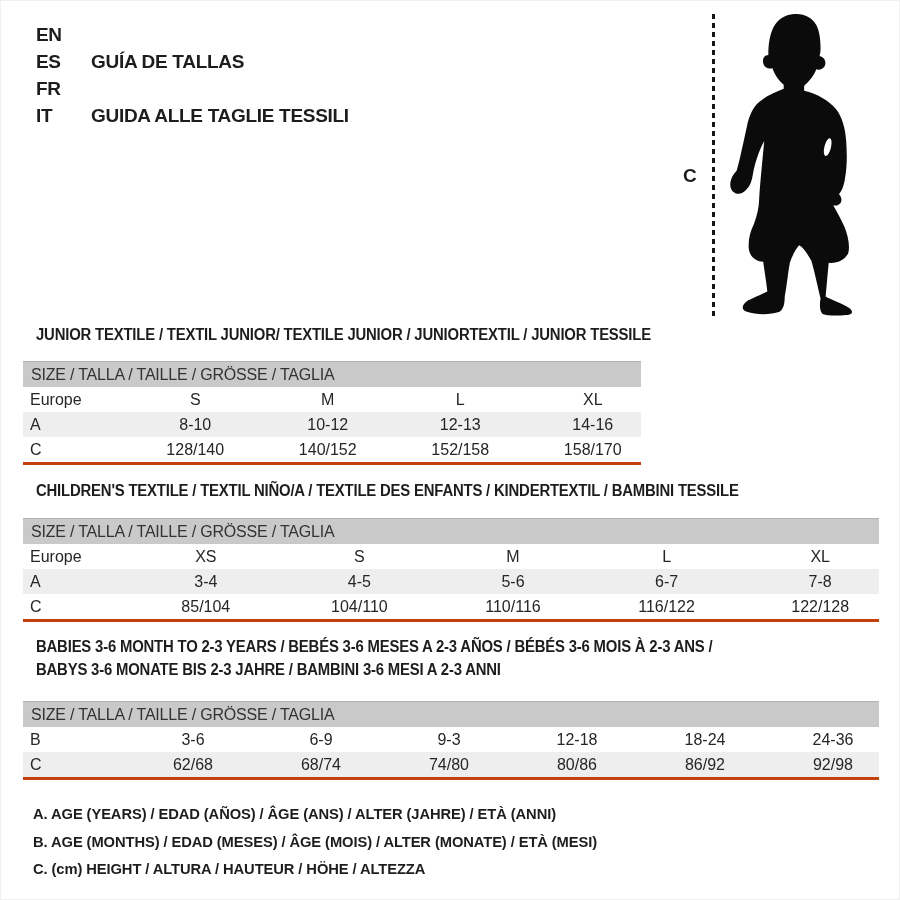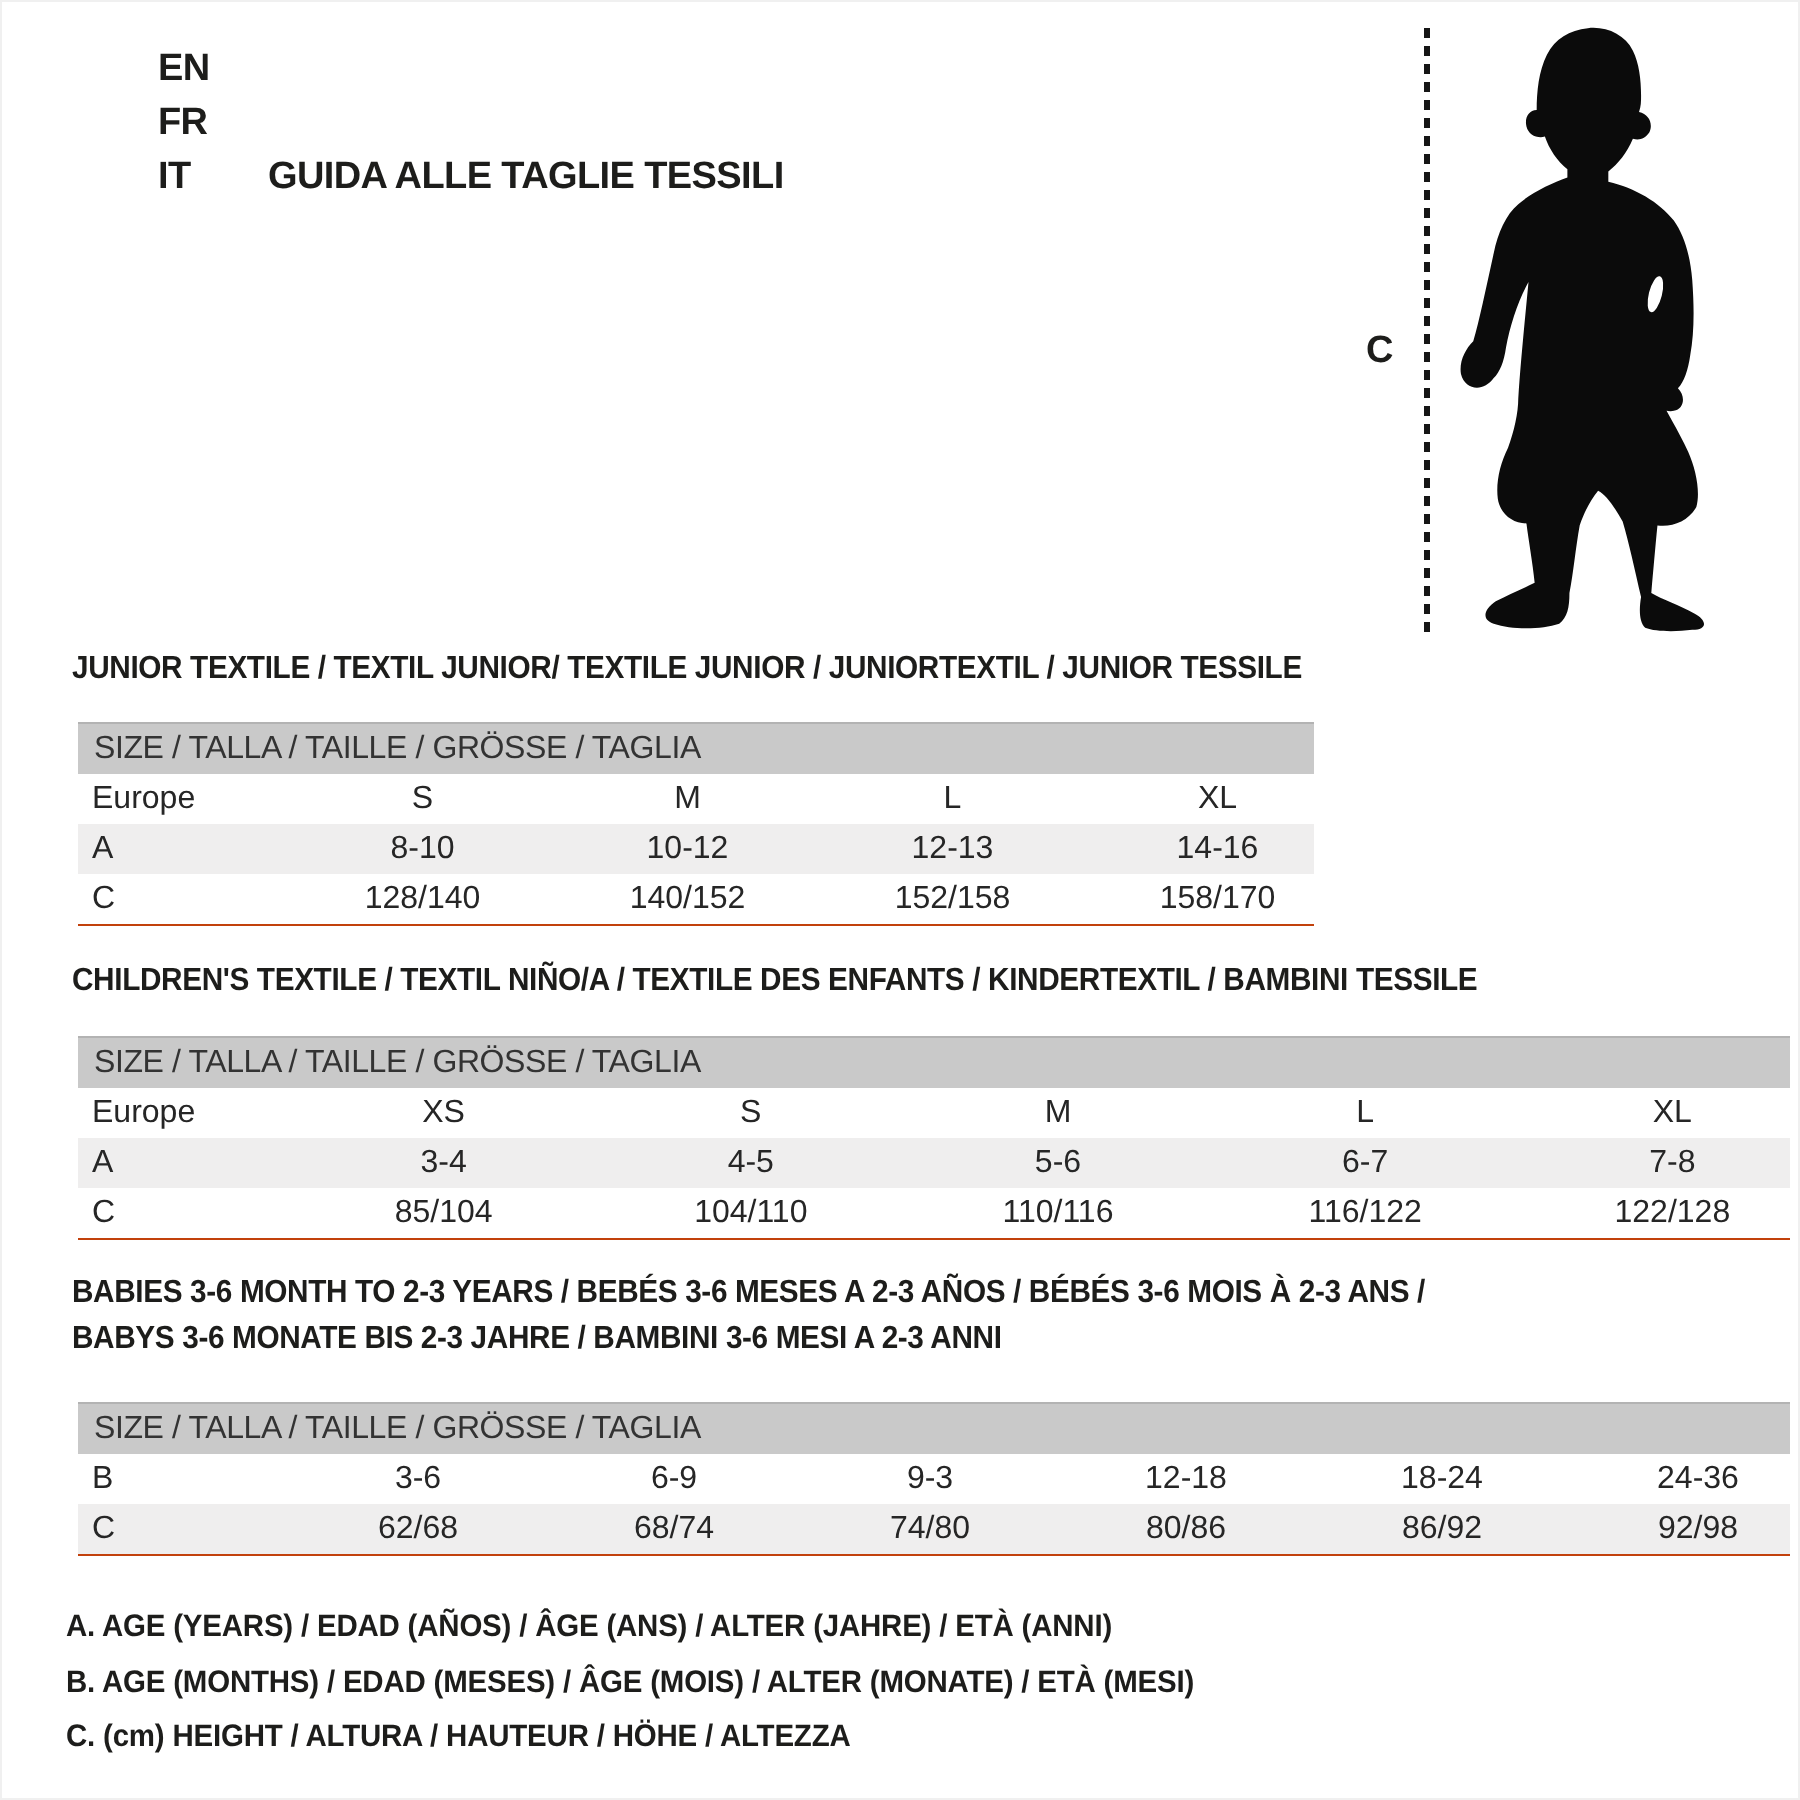--- a/index.html
+++ b/index.html
@@ -2,38 +2,38 @@
 <html><head>
 <meta charset="utf-8">
 <style>
   html,body{margin:0;padding:0;width:900px;height:900px;background:#ffffff;}
   body{font-family:"Liberation Sans", sans-serif;color:#1d1d1b;position:relative;overflow:hidden;}
   .page{position:absolute;inset:0;background:#fff;border:1px solid #f0f0f0;box-sizing:border-box;}
 
   
   .lang-list{position:absolute;left:35px;top:20px;}
   .lang-row{display:flex;height:27px;align-items:center;font-weight:700;font-size:19px;letter-spacing:-0.3px;}
-  .lang-code{width:55px;flex:0 0 55px;margin-left:43px;}
+  .lang-code{width:55px;flex:0 0 55px;}
 
   
   .figure{position:absolute;left:680px;top:8px;width:212px;height:312px;}
   .measure-line{position:absolute;left:31px;top:5px;width:3px;height:303px;
     background:repeating-linear-gradient(to bottom,#161616 0 5px,transparent 5px 9px);}
   .figure-label{position:absolute;left:2px;top:156px;font-weight:700;font-size:19px;}
   .figure svg{position:absolute;left:44px;top:2px;width:144px;height:307px;}
 
   
   .section-title{position:absolute;left:35px;margin:0;font-size:16px;font-weight:700;
     letter-spacing:-0.2px;white-space:nowrap;transform:scaleX(.93);transform-origin:0 50%;line-height:18px;}
   #title-junior{top:325px;}
   #title-children{top:481px;}
   #title-babies{top:634px;line-height:23px;}
 
   
-  .size-table{position:absolute;left:38px;border-bottom:1px solid #c2410c;}
+  .size-table{position:absolute;left:22px;border-bottom:3px solid #c2410c;}
   #table-junior{top:360px;width:618px;}
   #table-children{top:517px;width:856px;}
   #table-babies{top:700px;width:856px;}
   .table-header{height:26px;line-height:26px;background:#c9c9c9;border-top:1px solid #b3b3b3;
     padding-left:8px;font-size:16px;color:#333333;letter-spacing:-0.2px;box-sizing:border-box;}
   .trow{display:flex;align-items:center;height:25px;font-size:16px;color:#262626;gap:36px;}
   .trow.shaded{background:#efeeee;}
   .tlabel{flex:0 0 88px;width:88px;padding-left:7px;box-sizing:border-box;}
   .tcell{flex:1;text-align:center;}
 
@@ -42,20 +42,24 @@
     line-height:27.5px;letter-spacing:-0.1px;transform:scaleX(.95);transform-origin:0 0;white-space:nowrap;}
 </style>
 </head>
 <body>
 
 <div class="page">
 
   <div class="lang-list">
     <div class="lang-row">
       <span class="lang-code">EN</span>
+    </div>
+    <div class="lang-row">
+      <span class="lang-code">ES</span>
+      <span class="lang-label">GUÍA DE TALLAS</span>
     </div>
     <div class="lang-row">
       <span class="lang-code">FR</span>
     </div>
     <div class="lang-row">
       <span class="lang-code">IT</span>
       <span class="lang-label">GUIDA ALLE TAGLIE TESSILI</span>
     </div>
   </div>
 

